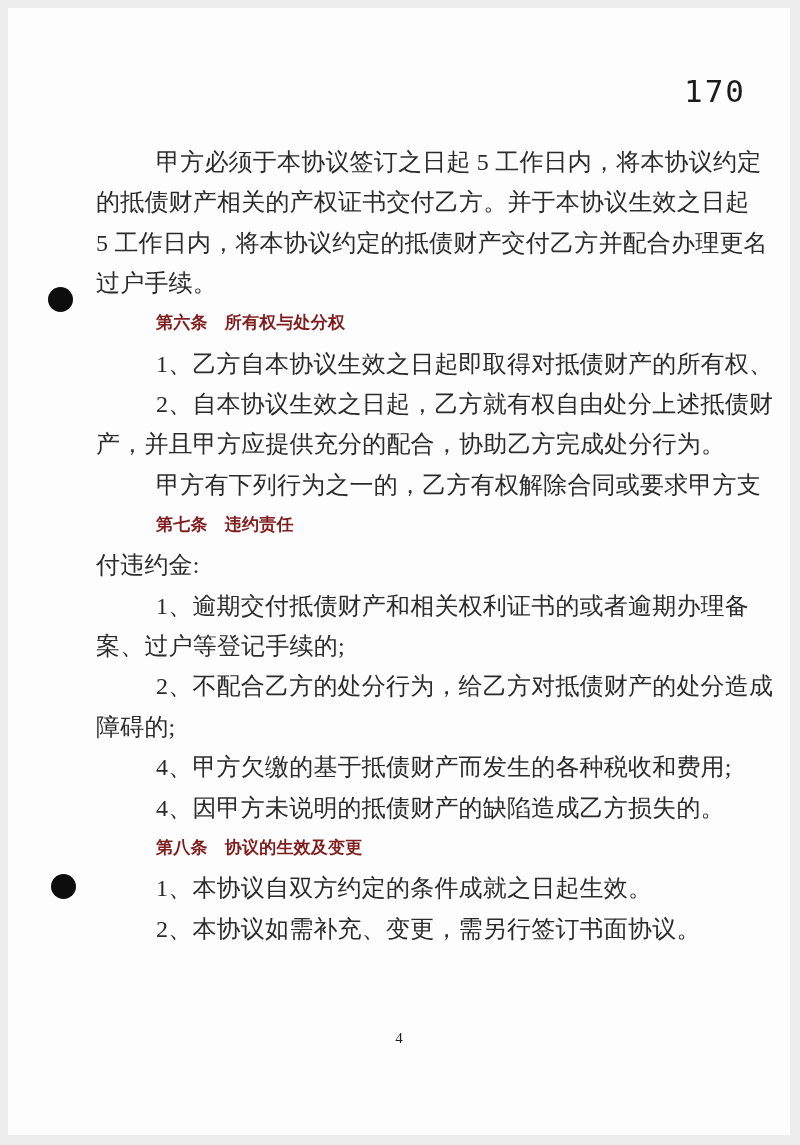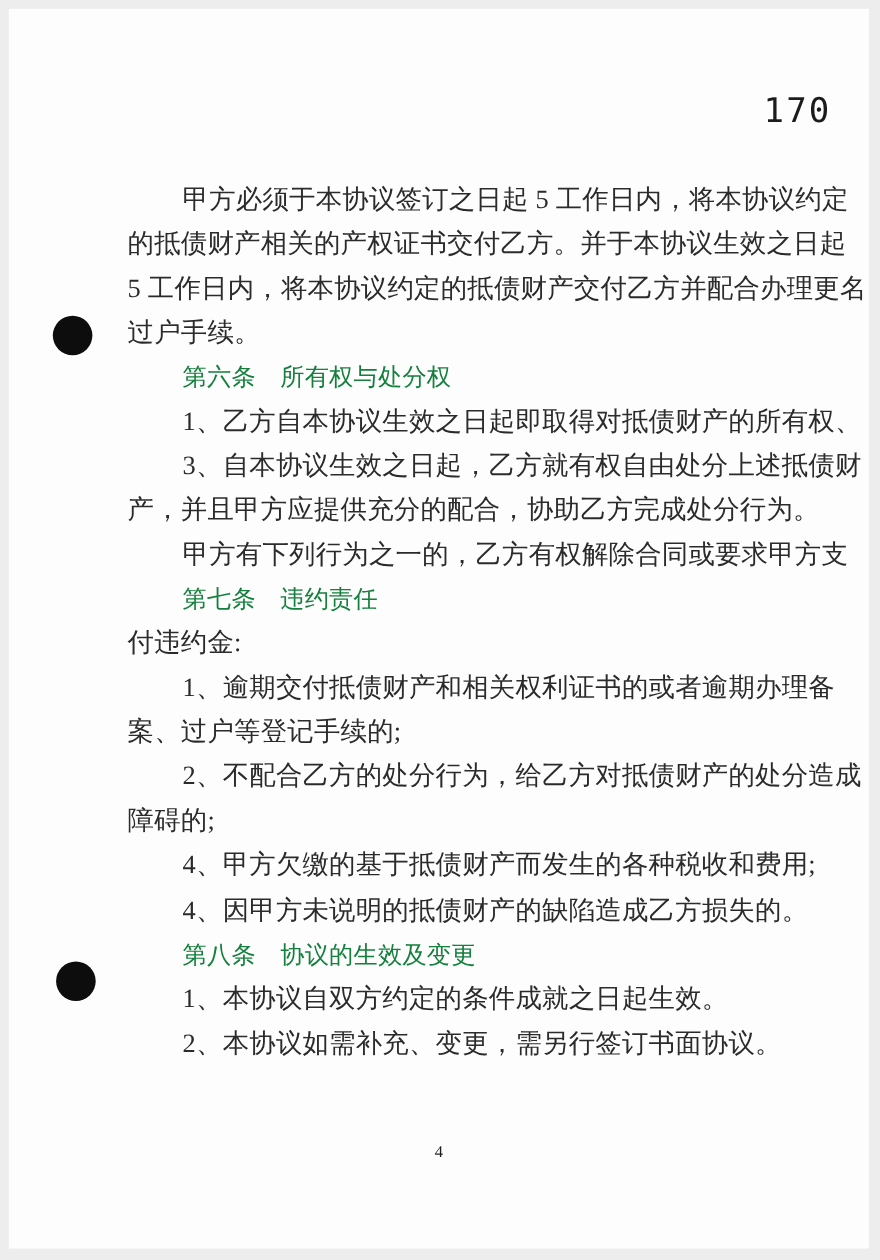--- a/index.html
+++ b/index.html
@@ -1,21 +1,21 @@
 <!DOCTYPE html>
 <html style="--paper: #fdfdfd; --surround: #ededed; --ink: #2b2b2b; --hole: #0d0d0d;"><head>
 <meta charset="utf-8">
 <style>
   :root {
     --paper: #fdfdfd;
     --surround: #ededed;
     --ink: #2b2b2b;
     --hole: #0d0d0d;
   }
-  * { margin: 0; padding: 18px; box-sizing: border-box; }
+  * { margin: 0; padding: 8px; box-sizing: border-box; }
   html, body {
     width: 800px; height: 1145px;
     background: var(--surround);
     font-family: "Liberation Serif", "DejaVu Serif", serif;
     overflow: hidden;
   }
   .page {
     position: absolute;
     left: 8px; top: 8px;
     width: 782px; height: 1127px;
@@ -46,23 +46,23 @@
   }
   .line {
     height: 40.35px;
     line-height: 40.35px;
     font-size: 24px;
     letter-spacing: 0.2px;
     white-space: nowrap;
   }
   .line.indent { padding-left: 68px; }
   .line.heading {
-    font-weight: 400;
-    font-size: 22px;
-    color: #15803d;
+    font-weight: 700;
+    font-size: 17px;
+    color: #7f1d1d;
   }
   .page-num-bottom {
     position: absolute;
     left: 0; top: 1015px;
     width: 100%;
     text-align: center;
     font-size: 15px;
     line-height: 1;
     color: #1f1f1f;
     font-family: "Liberation Serif", "DejaVu Serif", serif;
@@ -77,21 +77,21 @@
   <div class="punch-hole top"></div>
   <div class="punch-hole bottom"></div>
 
   <div class="content" id="content">
       <div class="line body indent">甲方必须于本协议签订之日起 5 工作日内，将本协议约定</div>
       <div class="line body">的抵债财产相关的产权证书交付乙方。并于本协议生效之日起</div>
       <div class="line body">5 工作日内，将本协议约定的抵债财产交付乙方并配合办理更名</div>
       <div class="line body">过户手续。</div>
       <div class="line heading indent">第六条　所有权与处分权</div>
       <div class="line body indent">1、乙方自本协议生效之日起即取得对抵债财产的所有权、</div>
-      <div class="line body indent">3、自本协议生效之日起，乙方就有权自由处分上述抵债财</div>
+      <div class="line body indent">2、自本协议生效之日起，乙方就有权自由处分上述抵债财</div>
       <div class="line body">产，并且甲方应提供充分的配合，协助乙方完成处分行为。</div>
       <div class="line body indent">甲方有下列行为之一的，乙方有权解除合同或要求甲方支</div>
       <div class="line heading indent">第七条　违约责任</div>
       <div class="line body">付违约金:</div>
       <div class="line body indent">1、逾期交付抵债财产和相关权利证书的或者逾期办理备</div>
       <div class="line body">案、过户等登记手续的;</div>
       <div class="line body indent">2、不配合乙方的处分行为，给乙方对抵债财产的处分造成</div>
       <div class="line body">障碍的;</div>
       <div class="line body indent">4、甲方欠缴的基于抵债财产而发生的各种税收和费用;</div>
       <div class="line body indent">4、因甲方未说明的抵债财产的缺陷造成乙方损失的。</div>

